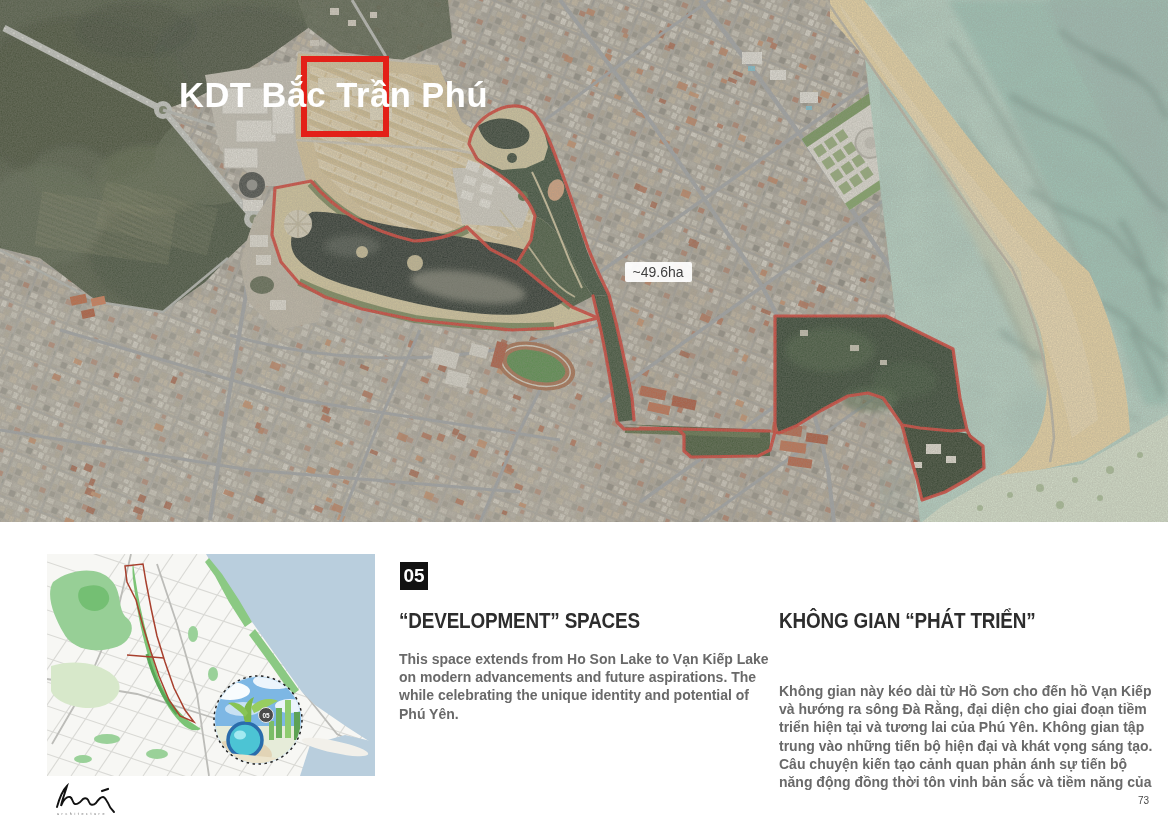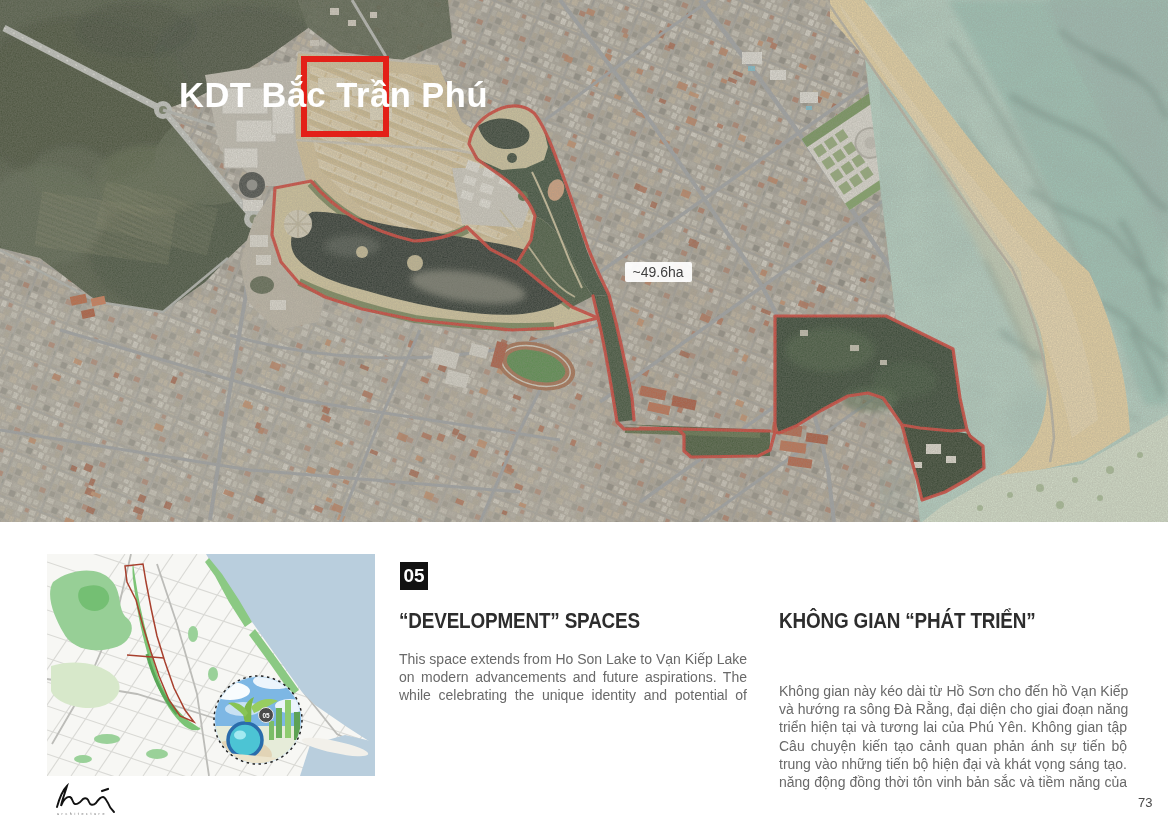--- a/index.html
+++ b/index.html
@@ -1,23 +1,23 @@
 <!DOCTYPE html>
 <html lang="en"><head>
 <meta charset="utf-8">
 <title>Development Spaces</title>
 <style>
 html,body{margin:0;padding:0;background:#ffffff;}
 body{width:1168px;height:822px;position:relative;overflow:hidden;font-family:"Liberation Sans",sans-serif;}
 .num{position:absolute;left:400px;top:562px;width:28px;height:28px;background:#111;color:#fff;font-size:19px;font-weight:bold;text-align:center;line-height:28px;}
 h2{position:absolute;margin:0;font-size:22.5px;font-weight:bold;color:#2d2d2d;letter-spacing:-0.2px;white-space:nowrap;transform-origin:0 0;}
 .col{position:absolute;top:650px;width:348px;color:#696969;font-size:14px;line-height:18.2px;}
-.col div{text-align:justify;text-align-last:justify;white-space:nowrap;}
+.col div{text-align:justify;text-align-last:justify;white-space:nowrap;font-weight:bold;}
 .col div.last{text-align-last:left;}
-.pg{position:absolute;left:1138px;top:795px;font-size:13px;color:#4a4a4a;}
+.pg{position:absolute;left:1138px;top:795px;font-size:10px;color:#4a4a4a;}
 </style>
 </head>
 <body>
 
 <svg width="1168" height="522" viewBox="0 0 1168 522" xmlns="http://www.w3.org/2000/svg" style="position:absolute;left:0;top:0">
 <defs>
 <pattern id="city" width="46" height="46" patternUnits="userSpaceOnUse" patternTransform="rotate(22)">
         <rect width="46" height="46" fill="#b1aba1"></rect>
         <rect x="1" y="1" width="6" height="4" fill="#eeeae0"></rect>
         <rect x="8" y="1" width="4" height="5" fill="#dcd7ca"></rect>
@@ -670,30 +670,31 @@
 </svg>
 
 <div class="num">05</div>
 
 <h2 style="left:399px;top:608px;transform:scaleX(0.84);">“DEVELOPMENT” SPACES</h2>
 
 <div class="col" style="left:399px;">
 <div>This space extends from Ho Son Lake to Vạn Kiếp Lake</div>
 <div>on modern advancements and future aspirations. The</div>
 <div>while celebrating the unique identity and potential of</div>
+<div class="last">Phú Yên.</div>
 </div>
 
 <h2 style="left:779px;top:608px;transform:scaleX(0.84);">KHÔNG GIAN “PHÁT TRIỂN”</h2>
 
 <div class="col" style="left:779px;margin-top:32px;">
 <div>Không gian này kéo dài từ Hồ Sơn cho đến hồ Vạn Kiếp</div>
-<div>và hướng ra sông Đà Rằng, đại diện cho giai đoạn năng</div>
+<div>và hướng ra sông Đà Rằng, đại diện cho giai đoạn tiềm</div>
 <div>triển hiện tại và tương lai của Phú Yên. Không gian tập</div>
+<div>trung vào những tiến bộ hiện đại và khát vọng sáng tạo.</div>
 <div>Câu chuyện kiến tạo cảnh quan phản ánh sự tiến bộ</div>
-<div>trung vào những tiến bộ hiện đại và khát vọng sáng tạo.</div>
 <div>năng động đồng thời tôn vinh bản sắc và tiềm năng của</div>
 </div>
 
 <svg width="90" height="34" viewBox="0 0 90 34" xmlns="http://www.w3.org/2000/svg" style="position:absolute;left:50px;top:782px">
     <path d="M7,25 C10,14 14,7 17,4 C15,11 12,18 11,24 C13,18 17,14 20,15 C23,16 22,21 25,22 C28,23 31,19 33,17 C36,15 38,17 39,20 C40,23 43,24 46,21 C48,18 50,15 53,15 C55,15 56,18 58,21 C59,24 61,27 64,30" fill="none" stroke="#111" stroke-width="1.9" stroke-linecap="round"></path>
     <path d="M52,9 L58,7" stroke="#111" stroke-width="2.2" stroke-linecap="round"></path>
     <text x="7" y="32.5" font-family="Liberation Sans, sans-serif" font-size="3.6" letter-spacing="2.6" fill="#666">architecture</text>
   </svg>
 
 <div class="pg">73</div>

